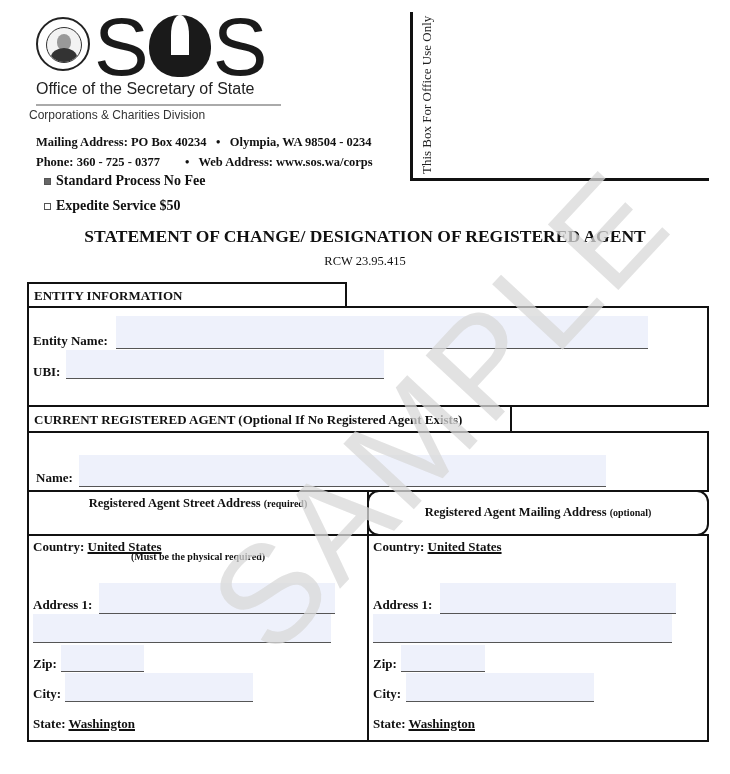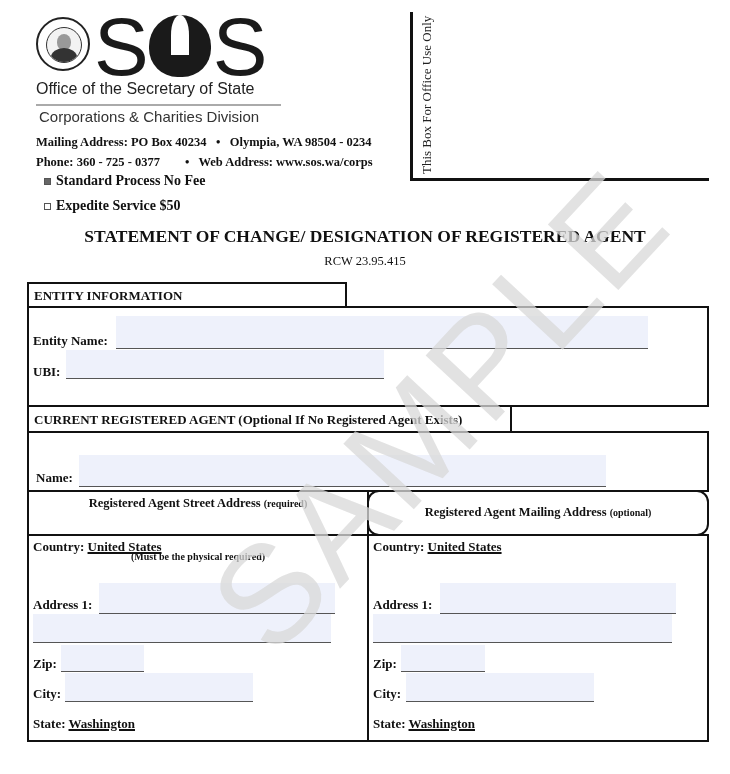--- a/index.html
+++ b/index.html
@@ -9,21 +9,21 @@
   
   .seal { left:36px; top:17px; width:54px; height:54px; border-radius:50%; border:2px solid #222; box-sizing:border-box; background:#fff; }
   .seal-inner { position:absolute; left:8px; top:8px; width:34px; height:34px; border-radius:50%; border:1px solid #333; background:#f3f3f3; overflow:hidden; }
   .seal-head { position:absolute; left:10px; top:6px; width:14px; height:16px; border-radius:50% 50% 45% 45%; background:#999; }
   .seal-body { position:absolute; left:4px; top:20px; width:26px; height:18px; border-radius:50% 50% 0 0; background:#333; }
   .sos { left:94px; top:6px; font-family:"Liberation Sans", sans-serif; font-size:82px; font-weight:normal; letter-spacing:-2px; line-height:82px; color:#1a1a1a; }
   .sos .o { display:inline-block; width:62px; height:62px; border-radius:50% 50% 46% 46%; background:#1a1a1a; vertical-align:-2px; margin:0 2px; position:relative; }
   .sos .o::after { content:""; position:absolute; left:22px; top:0; width:18px; height:40px; background:#fff; border-radius:50% 50% 0 0; }
   .office { left:36px; top:80px; font-family:"Liberation Sans", sans-serif; font-size:16px; color:#222; }
   .hr-logo { left:36px; top:104px; width:245px; height:2px; background:#aaa; }
-  .corp { left:39px; top:108px; font-family:"Liberation Sans", sans-serif; font-size:15px; color:#333; }
+  .corp { left:29px; top:108px; font-family:"Liberation Sans", sans-serif; font-size:12px; color:#333; }
   .addr { left:36px; font-size:12.5px; font-weight:bold; white-space:pre; }
   .opt { left:32px; font-size:14px; font-weight:bold; display:flex; align-items:center; gap:5px;padding-left:12px; }
   .chk { width:7px; height:7px; border:1px solid #555; box-sizing:border-box; display:inline-block; }
   .chk.on { background:#666; }
 
   
   .office-box { left:410px; top:12px; width:299px; height:169px; border-left:3px solid #111; border-bottom:3px solid #111; box-sizing:border-box; }
   .office-text { position:absolute; left:6px; bottom:4px; transform-origin:left bottom; transform:rotate(-90deg) translateY(100%); white-space:nowrap; font-size:13px; color:#222; }
 
   

